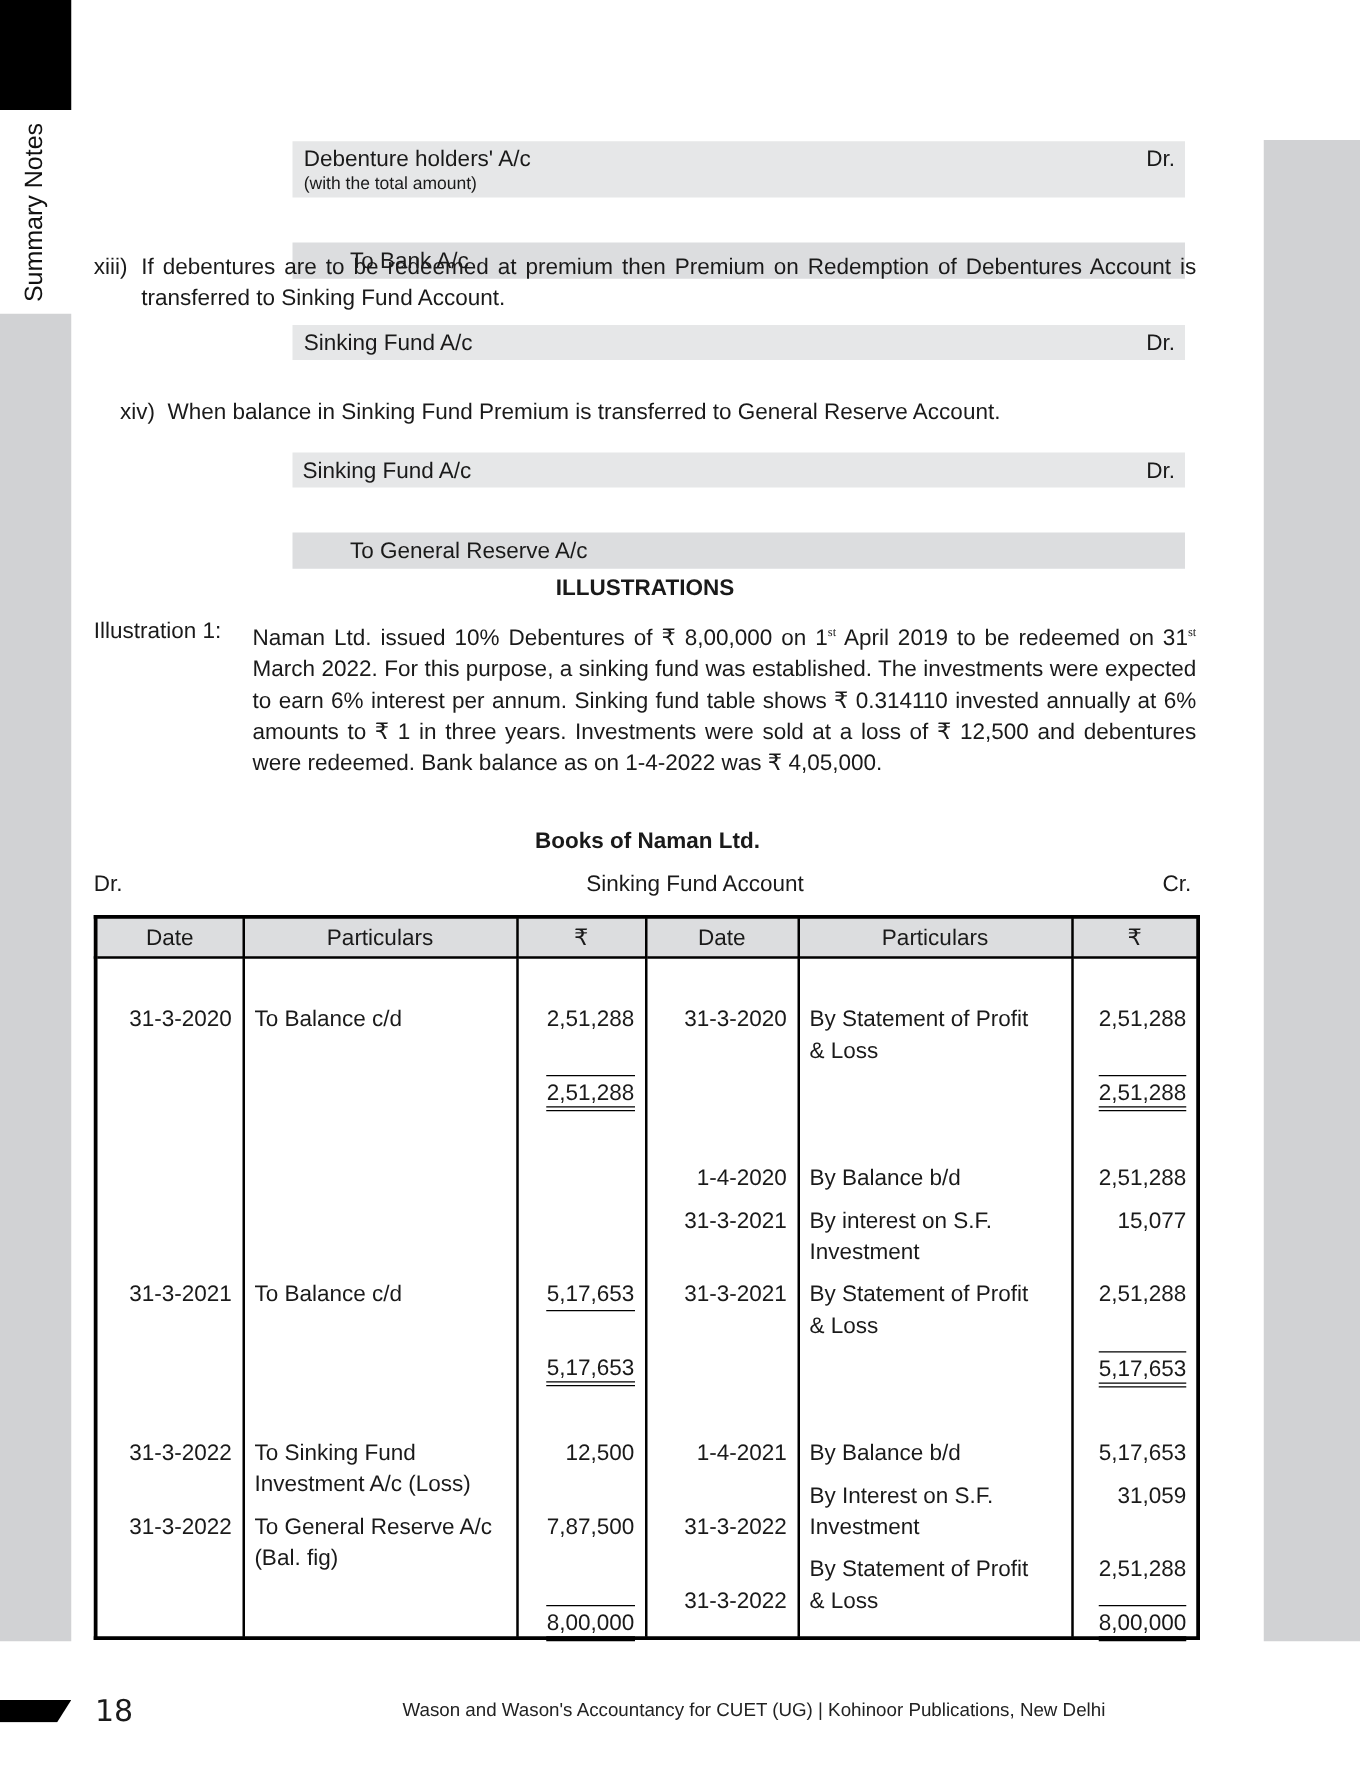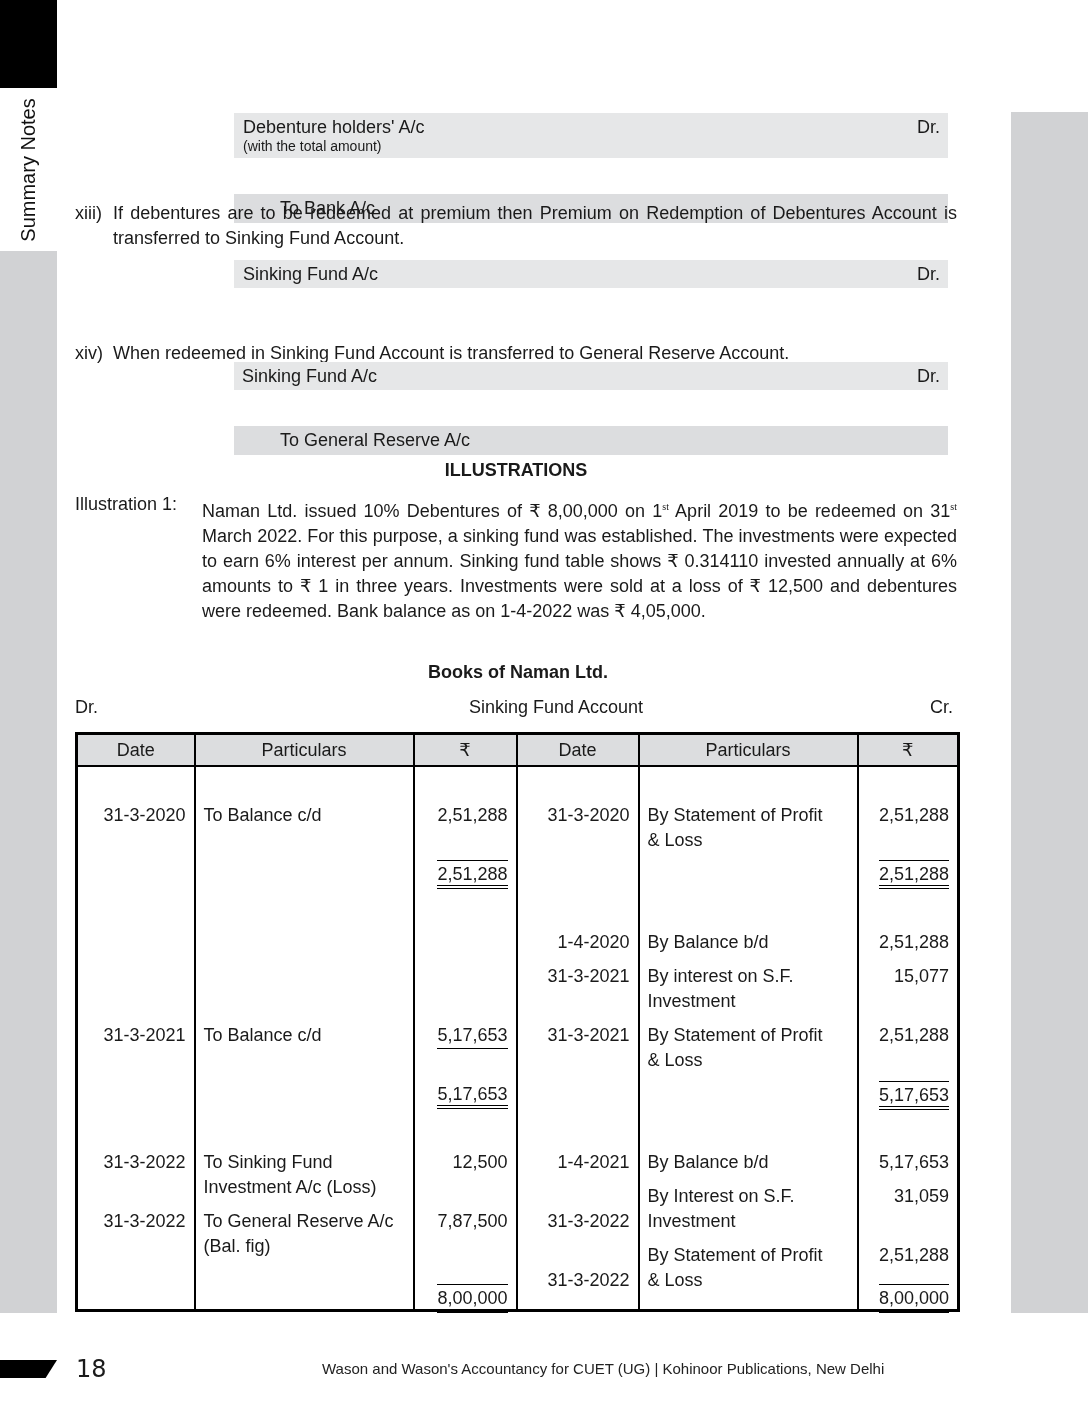--- a/index.html
+++ b/index.html
@@ -84,23 +84,23 @@
   <div class="txt">If debentures are to be redeemed at premium then Premium on Redemption of Debentures Account is transferred to Sinking Fund Account.</div>
 </div>
 
 <div class="entry-box" style="top:260px;">
   <div class="entry-row1">
     <span>Sinking Fund A/c</span>
     <span class="entry-dr">Dr.</span>
   </div>
 </div>
 
-<div class="point" style="top:341px;">
+<div class="point" style="top:317px;margin-left:21px;">
   <span class="num">xiv)</span>
-  <div class="txt">When redeemed in Sinking Fund Account is transferred to General Reserve Account.</div>
+  <div class="txt">When balance in Sinking Fund Premium is transferred to General Reserve Account.</div>
 </div>
 
 <div class="entry-box" style="top:362px;">
   <div class="entry-row1" style="padding-left:8px;">
     <span>Sinking Fund A/c</span>
     <span class="entry-dr">Dr.</span>
   </div>
   <div class="entry-row2">To General Reserve A/c</div>
 </div>
 

